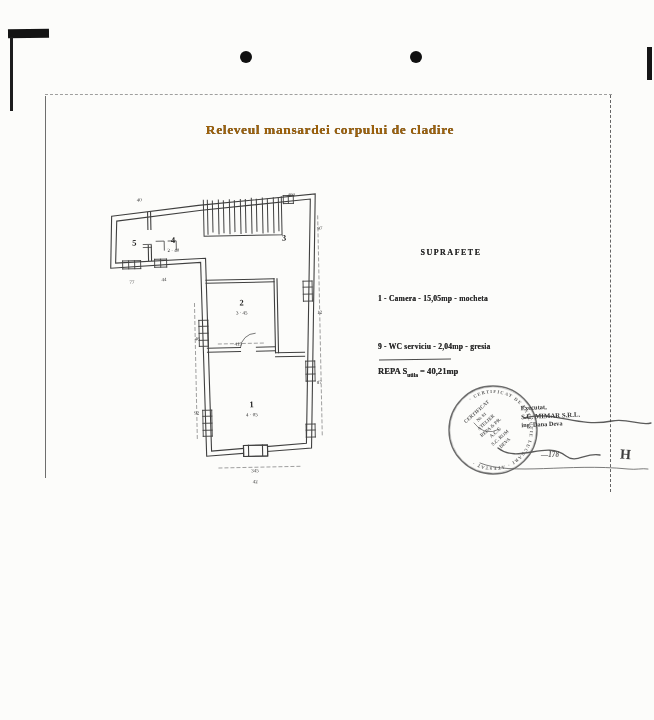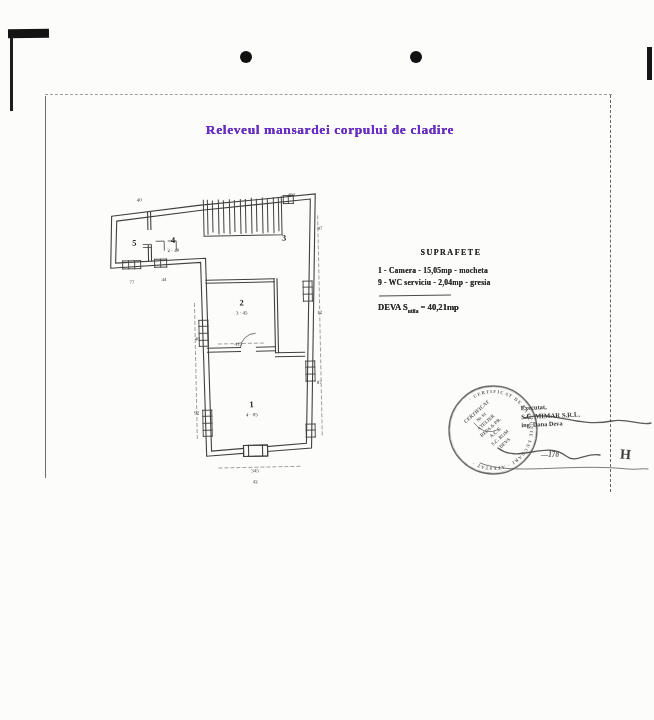--- a/index.html
+++ b/index.html
@@ -12,27 +12,27 @@
   .dot{width:12px;height:12px;border-radius:50%;background:#101010;}
   .dot1{left:240px;top:51px;}
   .dot2{left:410px;top:51px;}
   .edge-mark{left:647px;top:47px;width:5px;height:33px;background:#161616;}
   
   .frame-top{left:45px;top:94px;width:567px;height:0;border-top:1px dashed #8f8f8f;opacity:.85;}
   .frame-left{left:45px;top:96px;width:0;height:382px;border-left:1.5px solid #4a4a4a;opacity:.8;}
   .frame-right{left:610px;top:95px;width:0;height:397px;border-left:1.5px dashed #4a4a4a;opacity:.85;}
   
   .title{left:150px;top:122px;width:360px;text-align:center;font-size:13.5px;font-weight:bold;
-         letter-spacing:.6px;color:#6d28d9;text-shadow:0 0 .5px #333;}
+         letter-spacing:.6px;color:#a16207;text-shadow:0 0 .5px #333;}
   
   .legend{left:378px;top:248px;width:170px;font-weight:bold;color:#2b2b2b;}
-  .legend-header{text-align:center;width:130px;font-size:8px;letter-spacing:1.5px;margin:0 0 8px 8px;
+  .legend-header{text-align:center;width:130px;font-size:8px;letter-spacing:1.5px;margin:0 0 0 8px;
                  text-shadow:0 0 .4px #444;}
   .legend-item{font-size:7.6px;line-height:11.6px;letter-spacing:.2px;white-space:nowrap;
-               text-shadow:0 0 .4px #555;}
+               text-shadow:0 0 .4px #555;margin-top:36px;}
   .legend-divider{width:72px;height:2px;border-top:1.6px solid #4c4c4c;margin:7px 0 4px 1px;
                   transform:rotate(-.6deg);}
   .legend-total{font-size:8.6px;margin-top:2px;text-shadow:0 0 .4px #444;}
   .legend-total sub{font-size:5.5px;}
   
   .exec{left:521px;top:402px;width:100px;transform:rotate(-2.5deg);color:#343434;font-weight:bold;}
   .exec div{line-height:8.5px;white-space:nowrap;}
   .exec .e0{font-size:6.5px;}
   .exec .e1{font-size:6.8px;}
   .exec .e2{font-size:6.3px;}
@@ -135,21 +135,21 @@
       <text x="44" y="12">40</text>
       <text x="154" y="296">42</text>
     </g>
   </svg>
 
   <div class="abs legend">
     <div class="legend-header">SUPRAFETE</div>
     <div class="legend-item">1 - Camera - 15,05mp - mocheta</div>
     <div class="legend-item">9 - WC serviciu - 2,04mp - gresia</div>
     <div class="legend-divider"></div>
-    <div class="legend-total"><span>DEVA S</span><sub>utila</sub><span> = 40,21mp</span></div>
+    <div class="legend-total"><span>REPA S</span><sub>utila</sub><span> = 40,21mp</span></div>
   </div>
 
   <svg class="abs" style="left:428px;top:368px;" width="226" height="118" viewBox="0 0 226 118">
     <defs>
       <path id="ringpath" d="M65,25 a37,37 0 1,1 -0.1,0"></path>
     </defs>
     <g opacity="0.82">
       <circle cx="65" cy="62" r="44" fill="none" stroke="#4c4c4c" stroke-width="1.4"></circle>
       <circle cx="65" cy="62" r="43" fill="none" stroke="#5a5a5a" stroke-width=".6" opacity=".5"></circle>
       <g transform="rotate(-38 65 62)">

